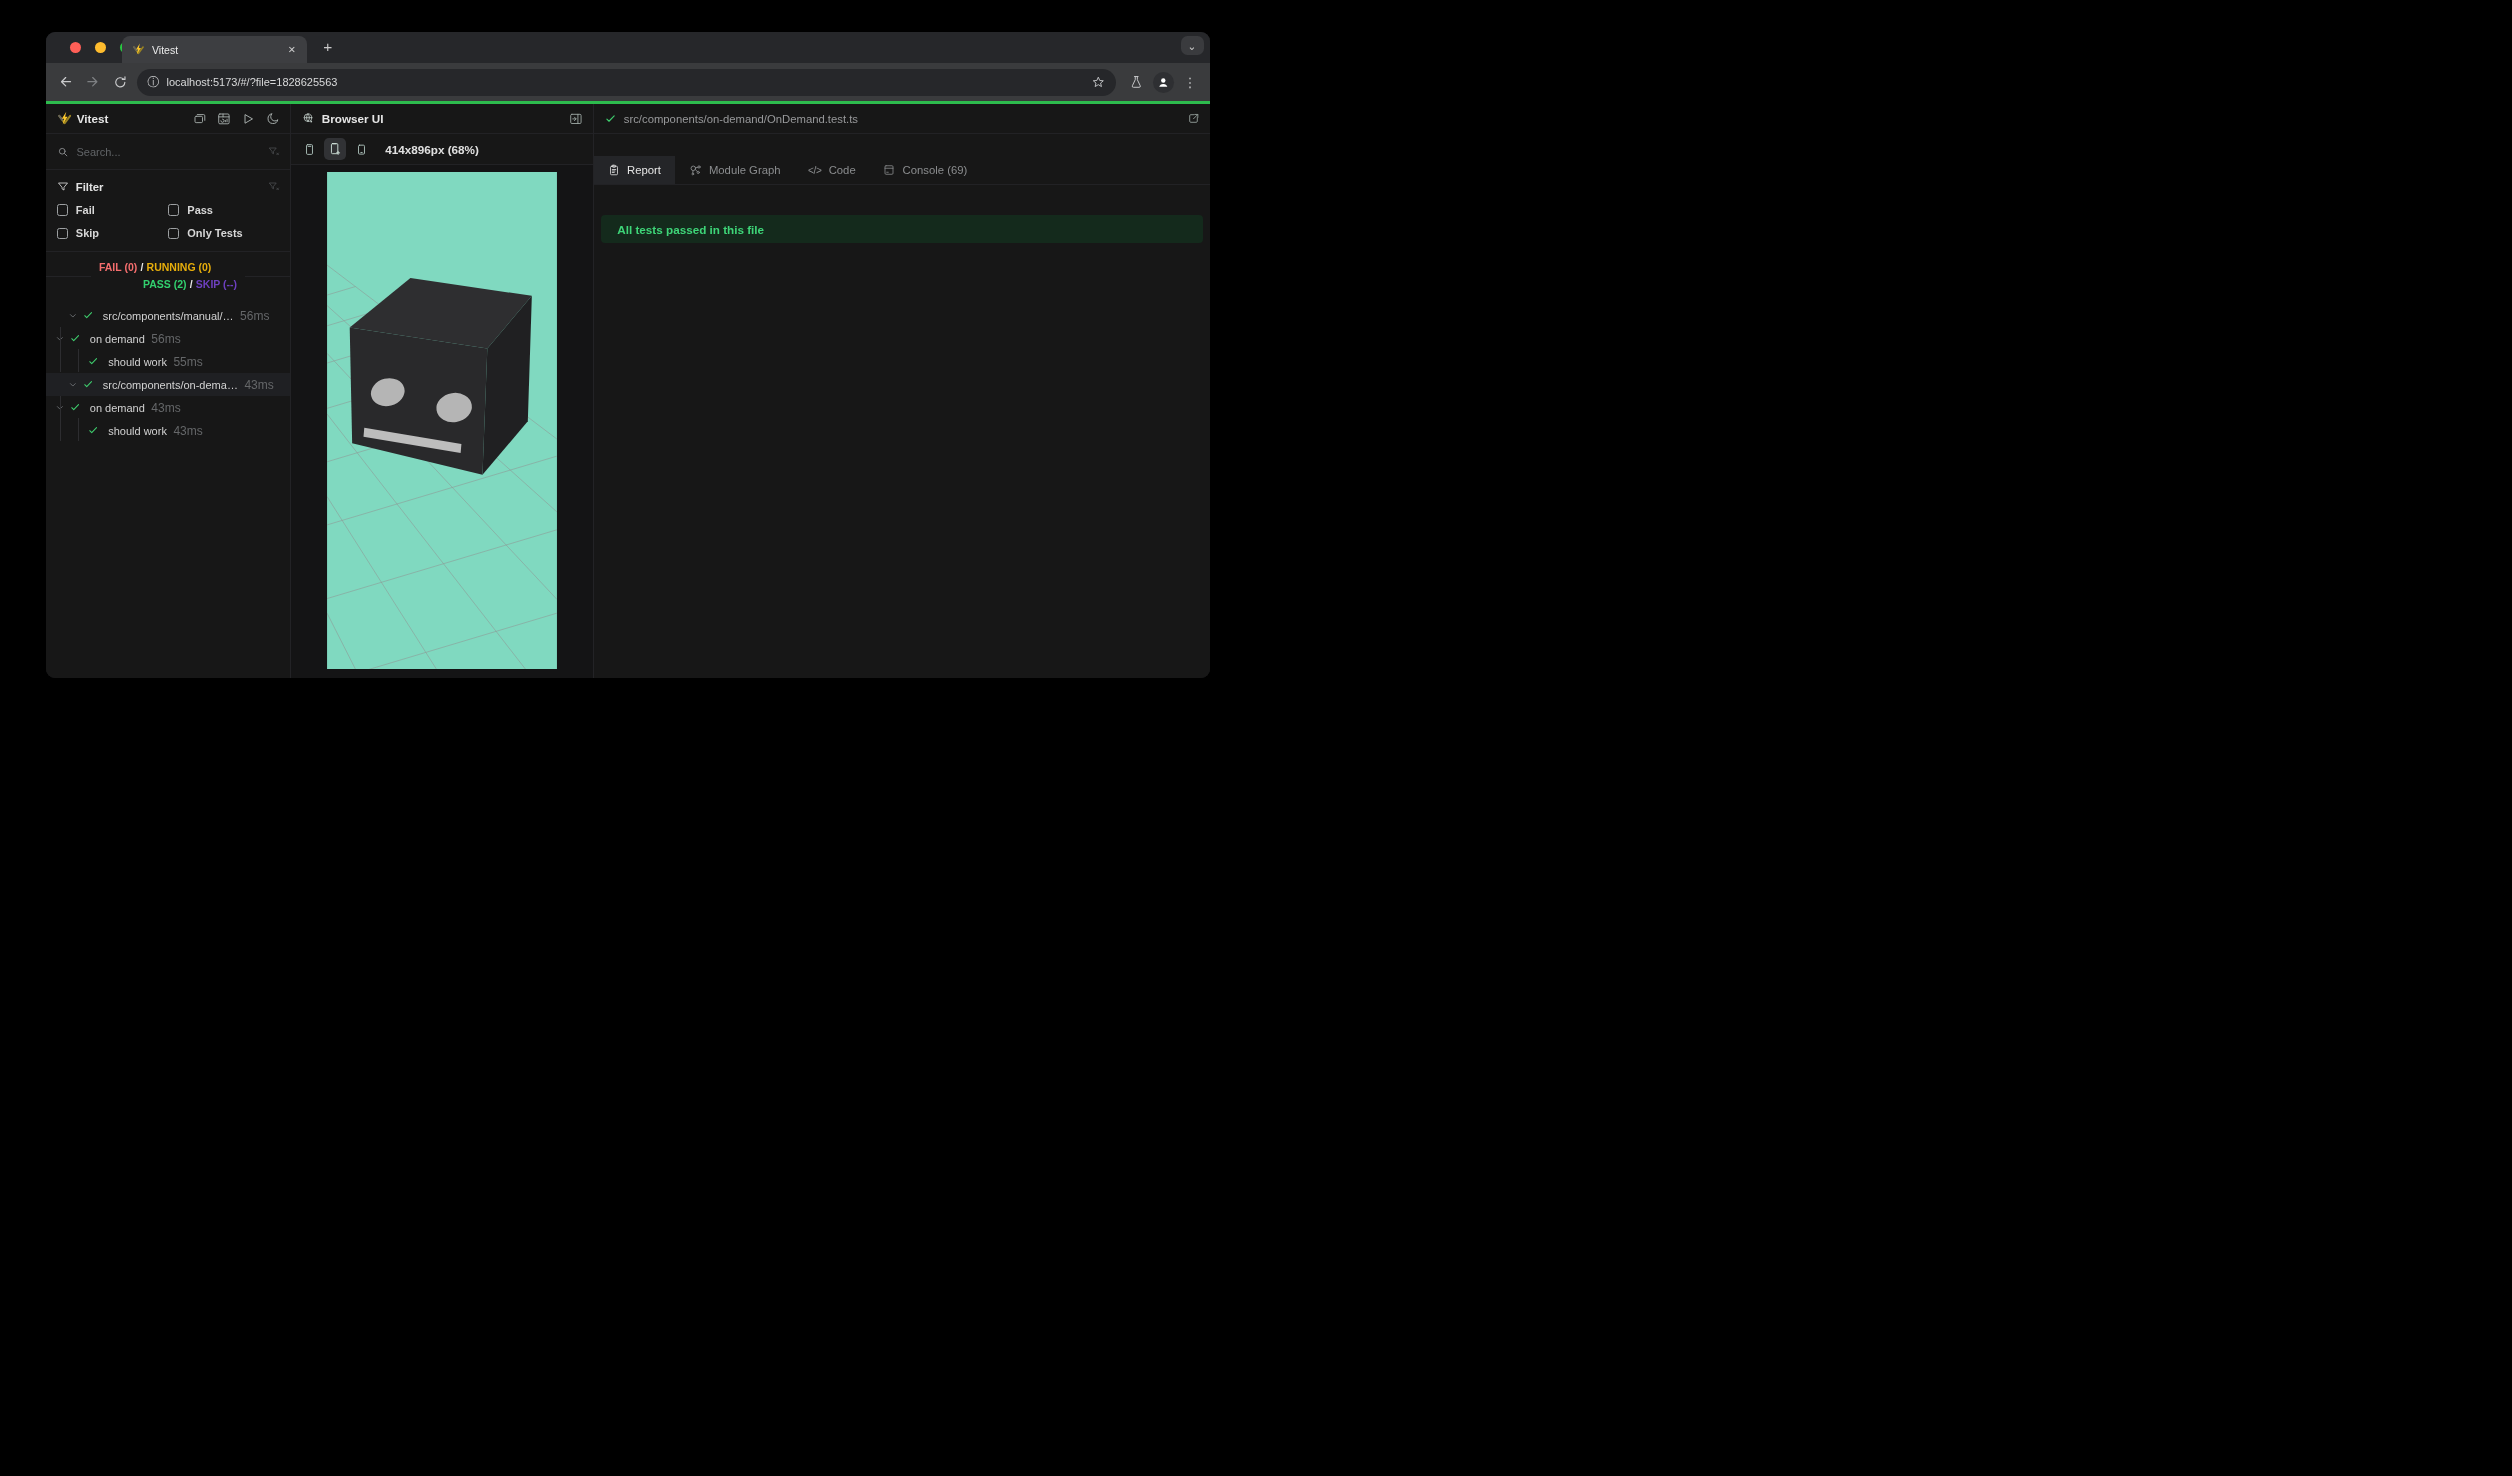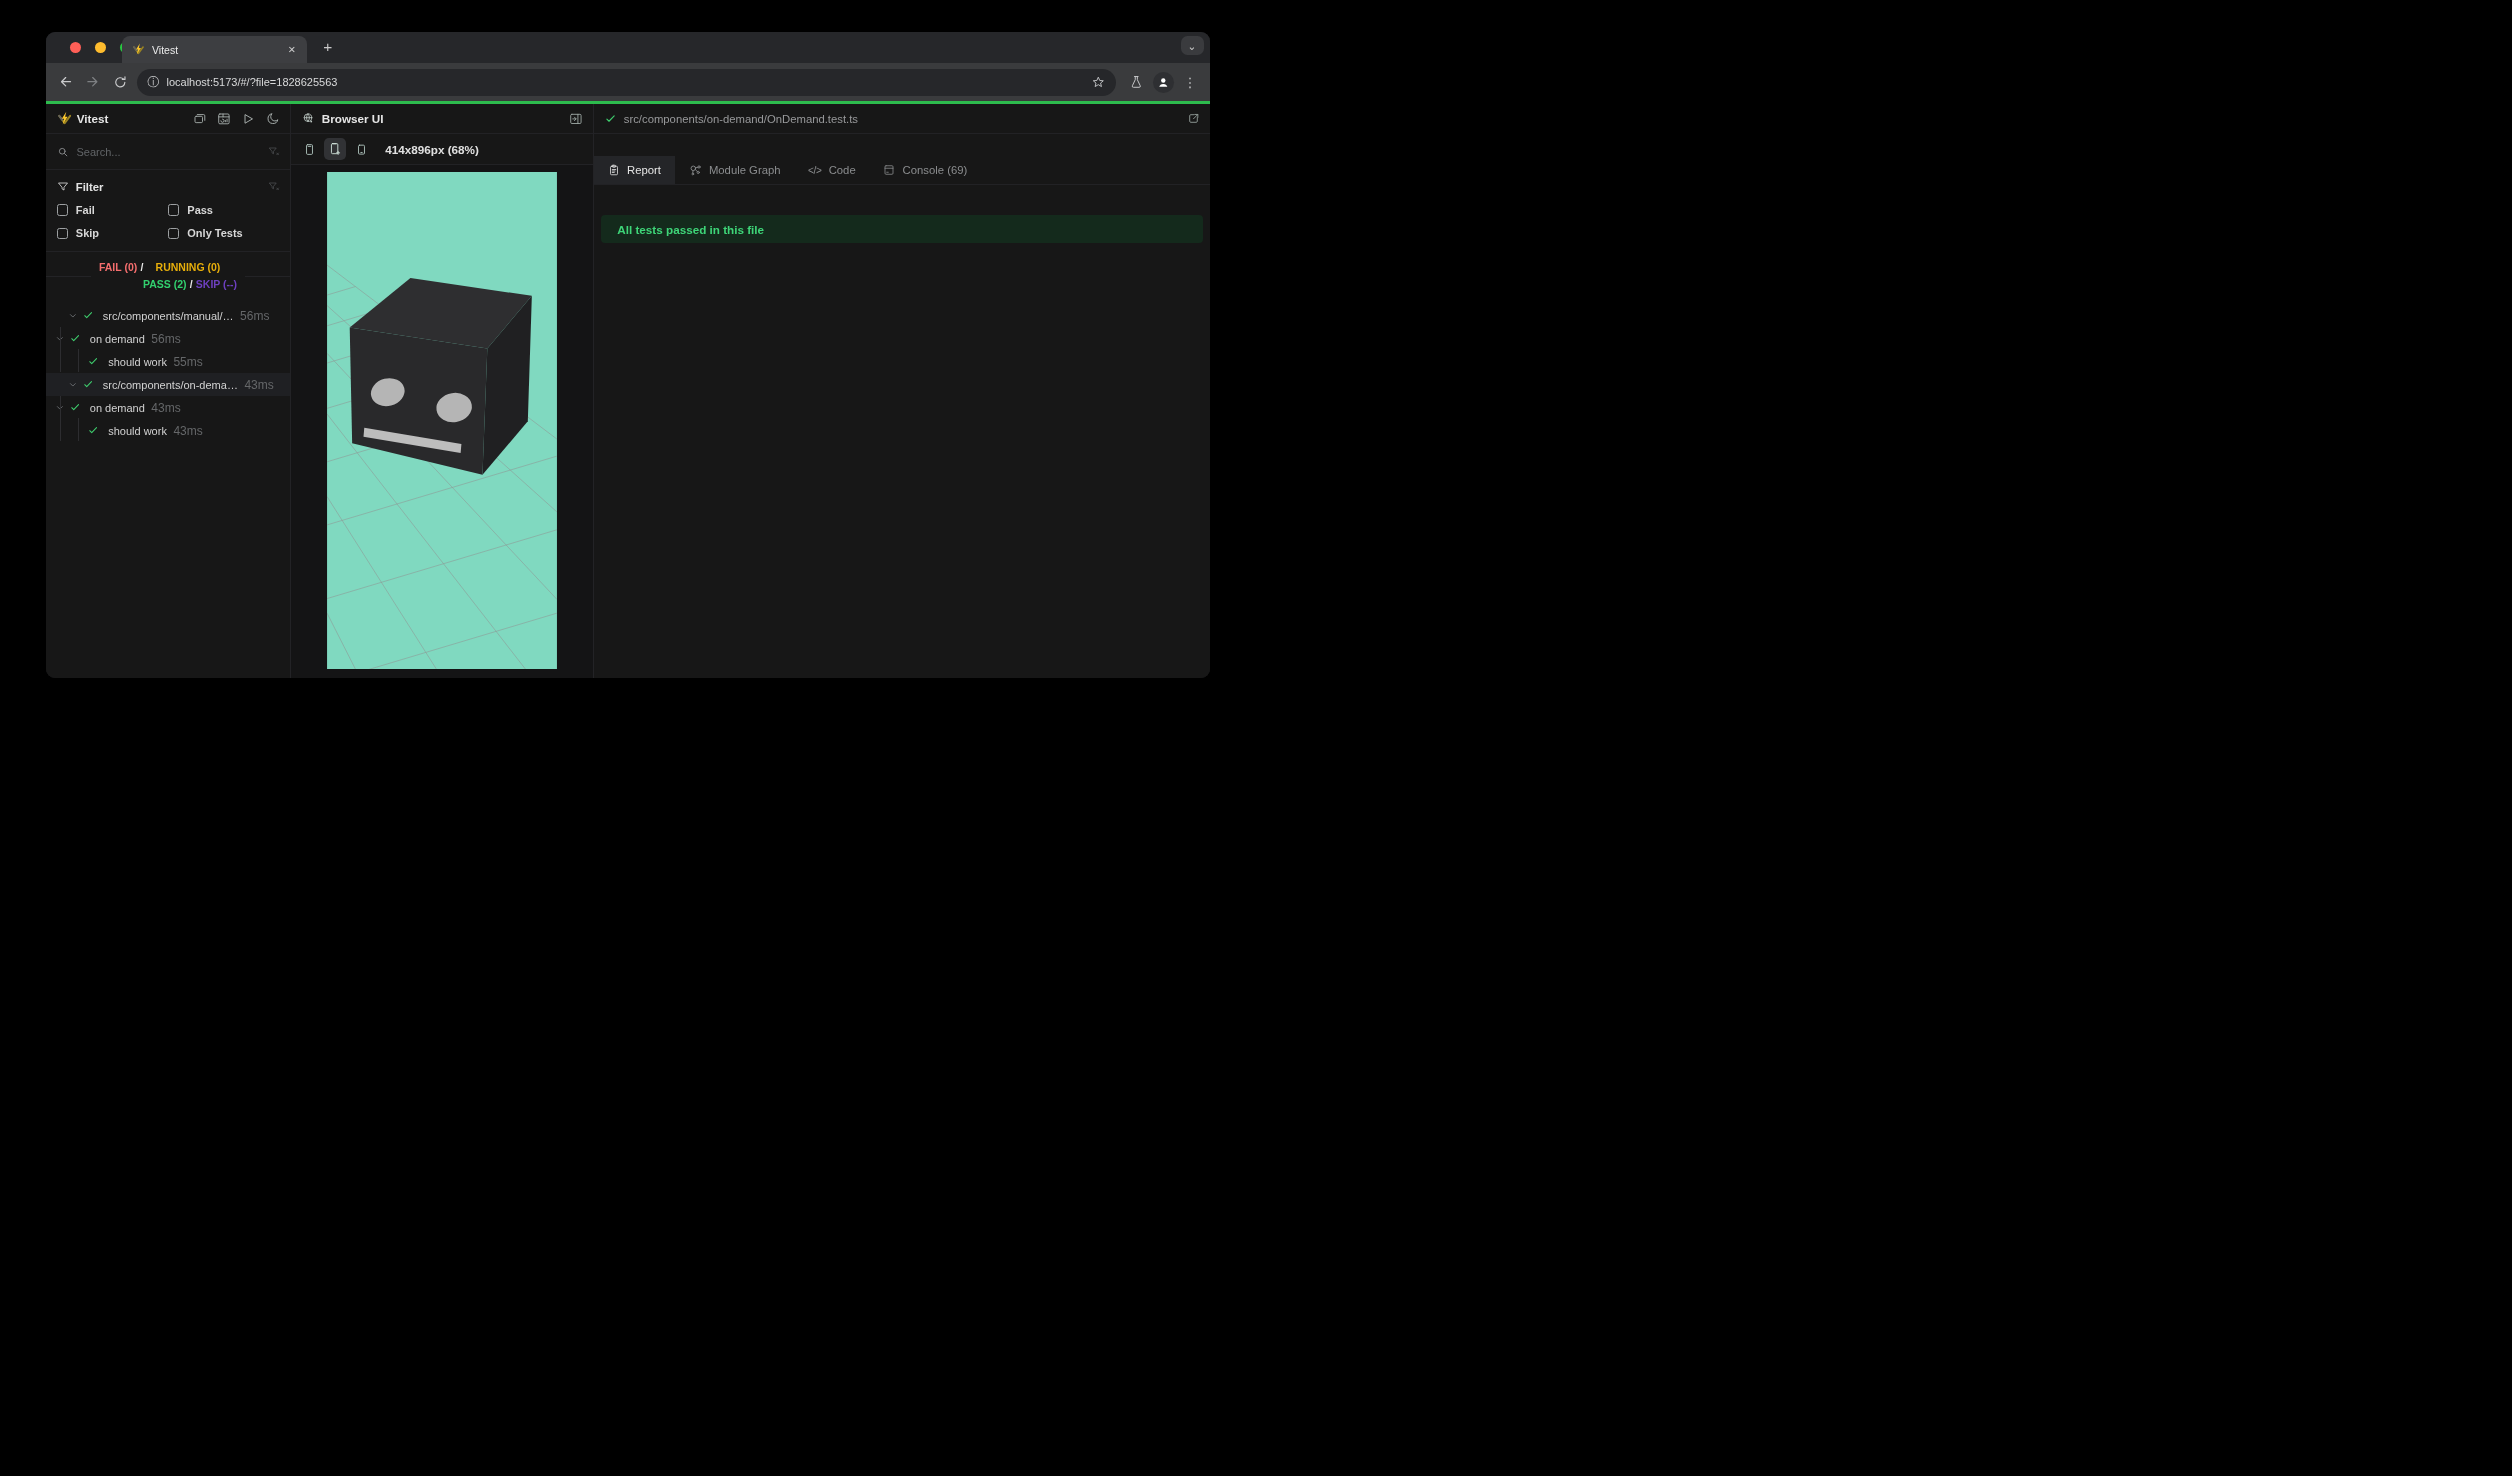--- a/index.html
+++ b/index.html
@@ -49,21 +49,21 @@
   .f-title-row { display:flex; align-items:center; gap:7.3px; color:#d6d6d6; }
   .f-title { font-size:11.3px; font-weight:700; color:#e3e3e3; }
   .f-grid { display:grid; grid-template-columns:1fr 1fr; row-gap:11.3px; margin-top:11.3px; }
   .chk { display:flex; align-items:center; gap:8px;font-weight:bold; }
   .chk-box { width:11.3px; height:11.3px; border:1.2px solid #9da0a2; border-radius:2.4px; flex:none; }
   .chk-label { font-size:11px; color:#d8d8d8; }
 
   .s-summary { position:relative; border-top:0.8px solid #222225; padding:6.5px 0; flex:none; }
   .s-summary::after { content:""; position:absolute; left:0; right:0; top:50%; border-top:0.8px solid #232326; }
   .sum-box { position:relative; z-index:1; background:#171717; width:max-content; margin:0 auto; padding:0 8px; font-size:10.5px; font-weight:700; line-height:17px; }
-  .c-fail { color:#f56e6e; } .c-run { color:#e7ae0b;margin-left:9px; } .c-pass { color:#32d06e;margin-left:44px; } .c-skip { color:#6e40c0; }
+  .c-fail { color:#f56e6e; } .c-run { color:#e7ae0b; } .c-pass { color:#32d06e;margin-left:44px; } .c-skip { color:#6e40c0; }
   .c-sep { color:#ebebeb; padding:0 3.2px; }
 
   .s-tree { flex:1; overflow:hidden; padding-top:4.9px; }
   .t-block { position:relative; }
   .t-guide1 { position:absolute; left:13.8px; top:23px; bottom:1.6px; width:0.8px; background:#2d2d30; }
   .t-guide2 { position:absolute; left:32px; top:45px; bottom:1.6px; width:0.8px; background:#2d2d30; }
   .t-row { height:23px; display:flex; align-items:center; padding-right:6.5px; }
   .t-row.sel { background:#1f2023; }
   .t-row.file { padding-left:22px; }
   .t-row.suite { padding-left:9px; }

